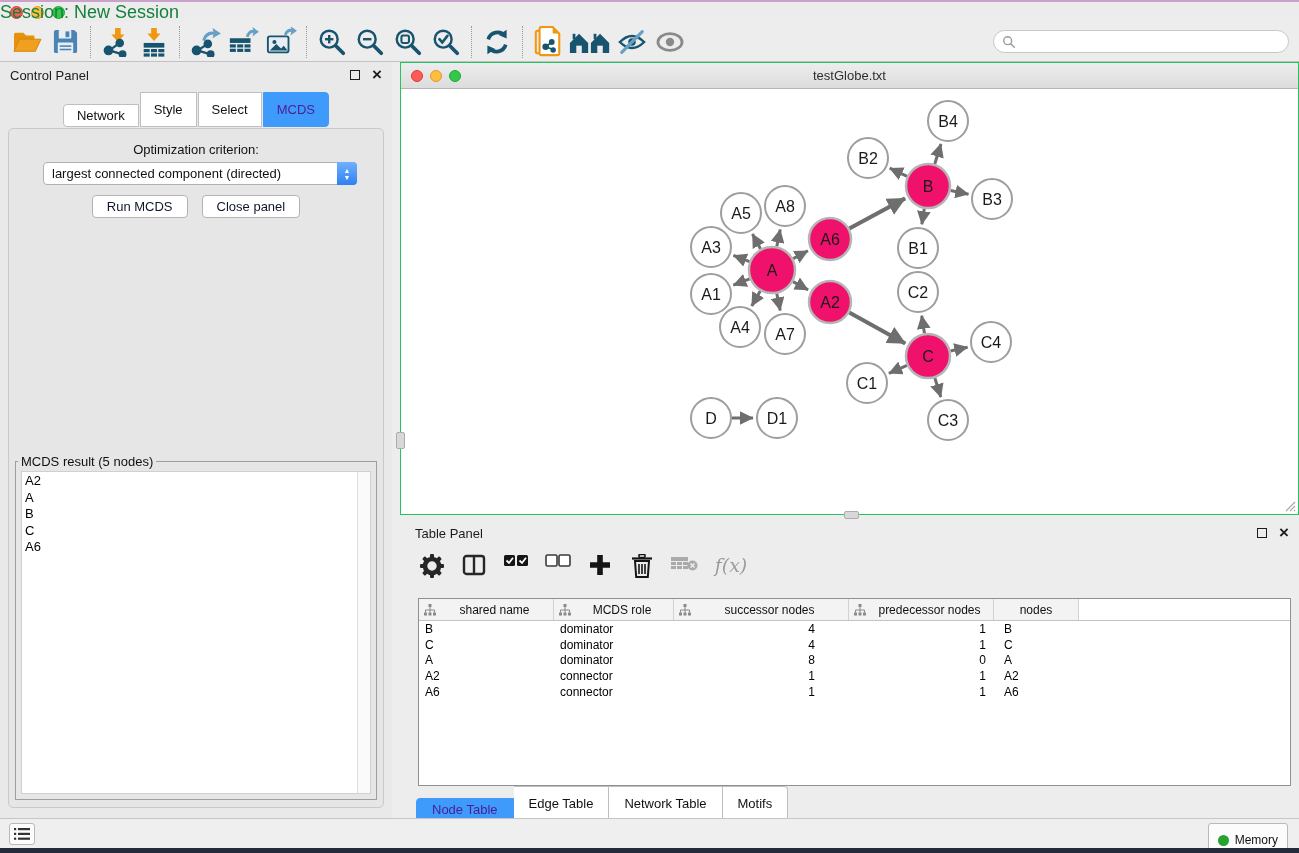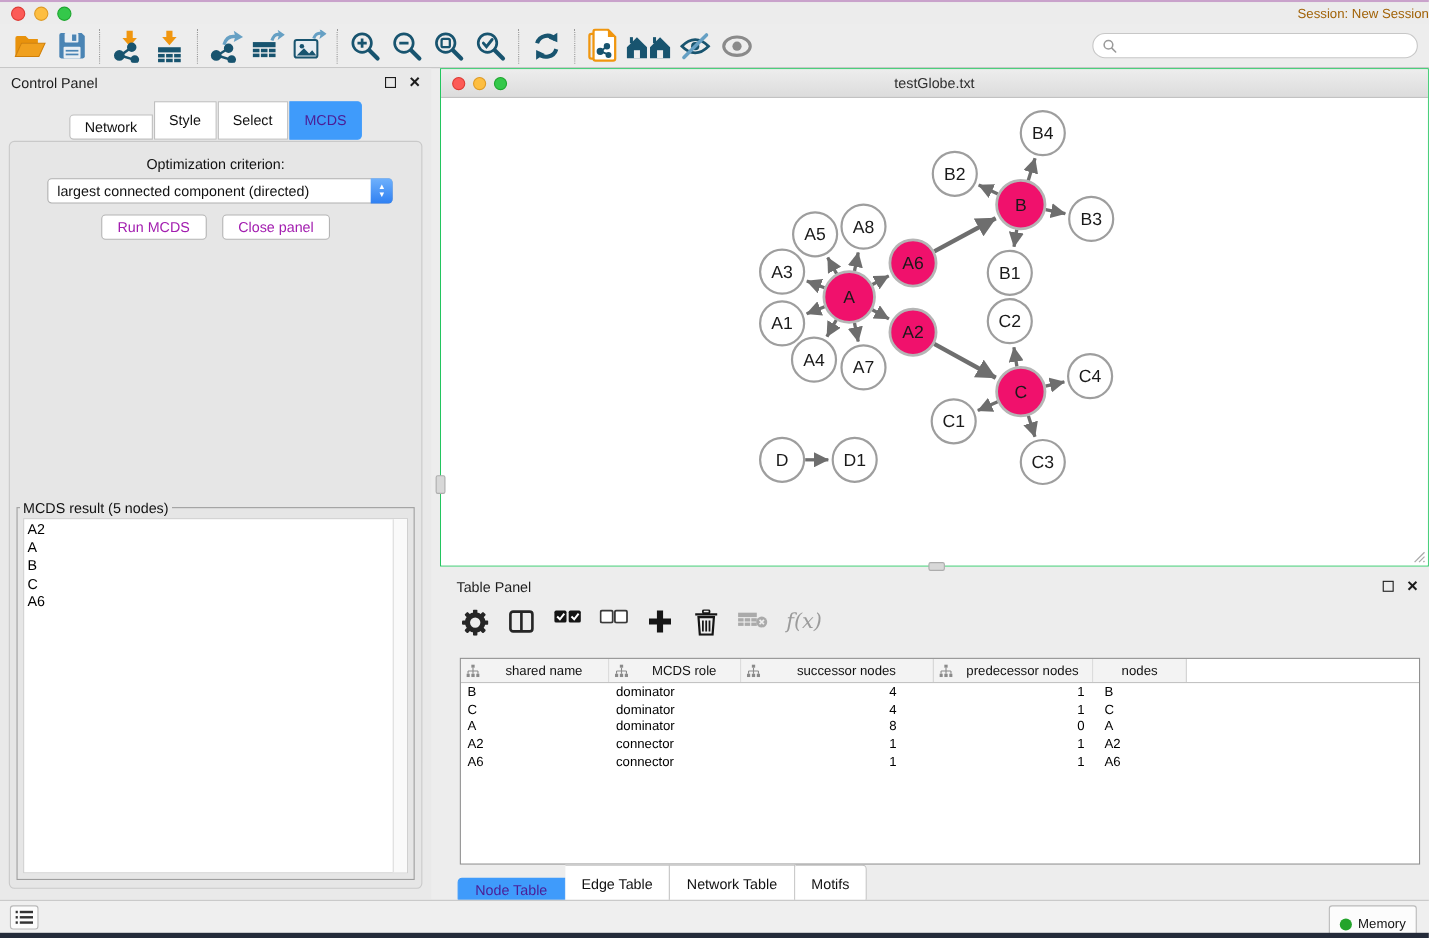--- a/index.html
+++ b/index.html
@@ -7,21 +7,21 @@
   body { font-family:"Liberation Sans", sans-serif; background:#EDEDED; position:relative; }
 
   
   #top-strip { position:absolute; left:0; top:0; width:1299px; height:2px; background:#c9a2cb; }
   #titlebar { position:absolute; left:0; top:2px; width:1299px; height:20px; background:#ececec; display:flex; align-items:center; }
   .lights { display:flex; gap:8px; margin-left:10px; }
   .light { width:13px; height:13px; border-radius:50%; }
   .light.red { background:#fc5b57; border:1px solid #dd3b35; }
   .light.yellow { background:#fdbe41; border:1px solid #de9b26; }
   .light.green { background:#34c84a; border:1px solid #1ea62f; }
-  #titlebar .title { position:absolute; left:0; right:0; text-align:right; font-size:12px; color:#a16207; }
+  #titlebar .title { position:absolute; left:0; right:0; text-align:left; font-size:18px; color:#15803d; }
 
   #main-toolbar { position:absolute; left:0; top:22px; width:1299px; height:40px; background:#ededed; border-bottom:1px solid #c2c2c2; display:flex; align-items:center; padding-left:8px; }
   .tbicon { width:38px; height:34px; display:flex; align-items:center; justify-content:center; }
   .tbsep { width:1px; height:32px; border-left:1px dotted #9a9a9a; margin:0 6px; }
   #search-wrap { position:absolute; right:10px; top:8px; width:296px; height:23px; background:#fff; border:1px solid #c7c7c7; border-radius:12px; display:flex; align-items:center; padding-left:8px; }
   #search-wrap input { border:none; outline:none; flex:1; font-size:12px; height:18px; background:transparent; }
 
   
   #control-panel { position:absolute; left:0; top:62px; width:392px; height:756px; background:#e9e9e9; }
   .panel-head { height:26px; display:flex; align-items:center; padding:0 10px; font-size:13px; color:#1c1c1c; }
@@ -32,21 +32,21 @@
   .seg-btn { font-size:13px; padding:3px 13px; background:#fff; border:1px solid #bfbfbf; color:#111; }
   .seg-btn.first { border-radius:4px 0 0 4px;margin-top:12px; }
   .seg-btn.last { border-radius:0 4px 4px 0; }
   .seg-btn.active { background:#3f9bfb; border-color:#3f9bfb; color:#4c1d95; }
   #cp-body { position:absolute; left:8px; top:66px; width:376px; height:680px; background:#e6e6e6; border:1px solid #c9c9c9; border-radius:5px; }
   #opt-label { text-align:center; font-size:13px; color:#111; margin-top:13px; }
   #criterion { position:absolute; left:34px; top:33px; width:314px; height:23px; background:#fff; border:1px solid #b0b0b0; border-radius:4px; display:flex; align-items:center; }
   #criterion .val { flex:1; font-size:13px; padding-left:8px; color:#111; white-space:nowrap; overflow:hidden; }
   #criterion .stepper { width:20px; height:23px; margin-right:-1px; border-radius:0 4px 4px 0; background:linear-gradient(#6fb1fc,#2f80f2); display:flex; flex-direction:column; align-items:center; justify-content:center; color:#fff; font-size:7px; line-height:7px; }
   #cp-buttons { position:absolute; left:0; top:66px; width:100%; display:flex; justify-content:center; gap:14px; }
-  .cp-btn { font-size:13px; background:#fff; border:1px solid #b4b4b4; border-radius:4px; padding:3px 14px; color:#a21caf; }
+  .cp-btn { font-size:13px; background:#fff; border:1px solid #b4b4b4; border-radius:4px; padding:3px 14px; color:#0f172a; }
   #mcds-fieldset { position:absolute; left:6px; top:325px; width:362px; height:346px; border:1px solid #9e9e9e; background:#e6e6e6; }
   #mcds-fieldset legend { font-size:13px; color:#111; padding:0 3px; margin-left:2px; }
   #mcds-list-wrap { position:absolute; left:5px; top:2px; right:5px; bottom:5px; background:#fff; border:1px solid #d0d0d0; display:flex; }
   #mcds-list { flex:1; font-size:13px; color:#000; padding:1px 0 0 3px; line-height:16.5px; }
   #mcds-scroll { width:13px; background:#fafafa; border-left:1px solid #dcdcdc; }
 
   
   #net-window { position:absolute; left:400px; top:62px; width:899px; height:453px; border:1px solid #22c55e; background:#fff; }
   #net-titlebar { height:26px; background:linear-gradient(#ededed,#dcdcdc); border-bottom:1px solid #b5b5b5; display:flex; align-items:center; position:relative; }
   #net-titlebar .lights { margin-left:10px; gap:7px; }

